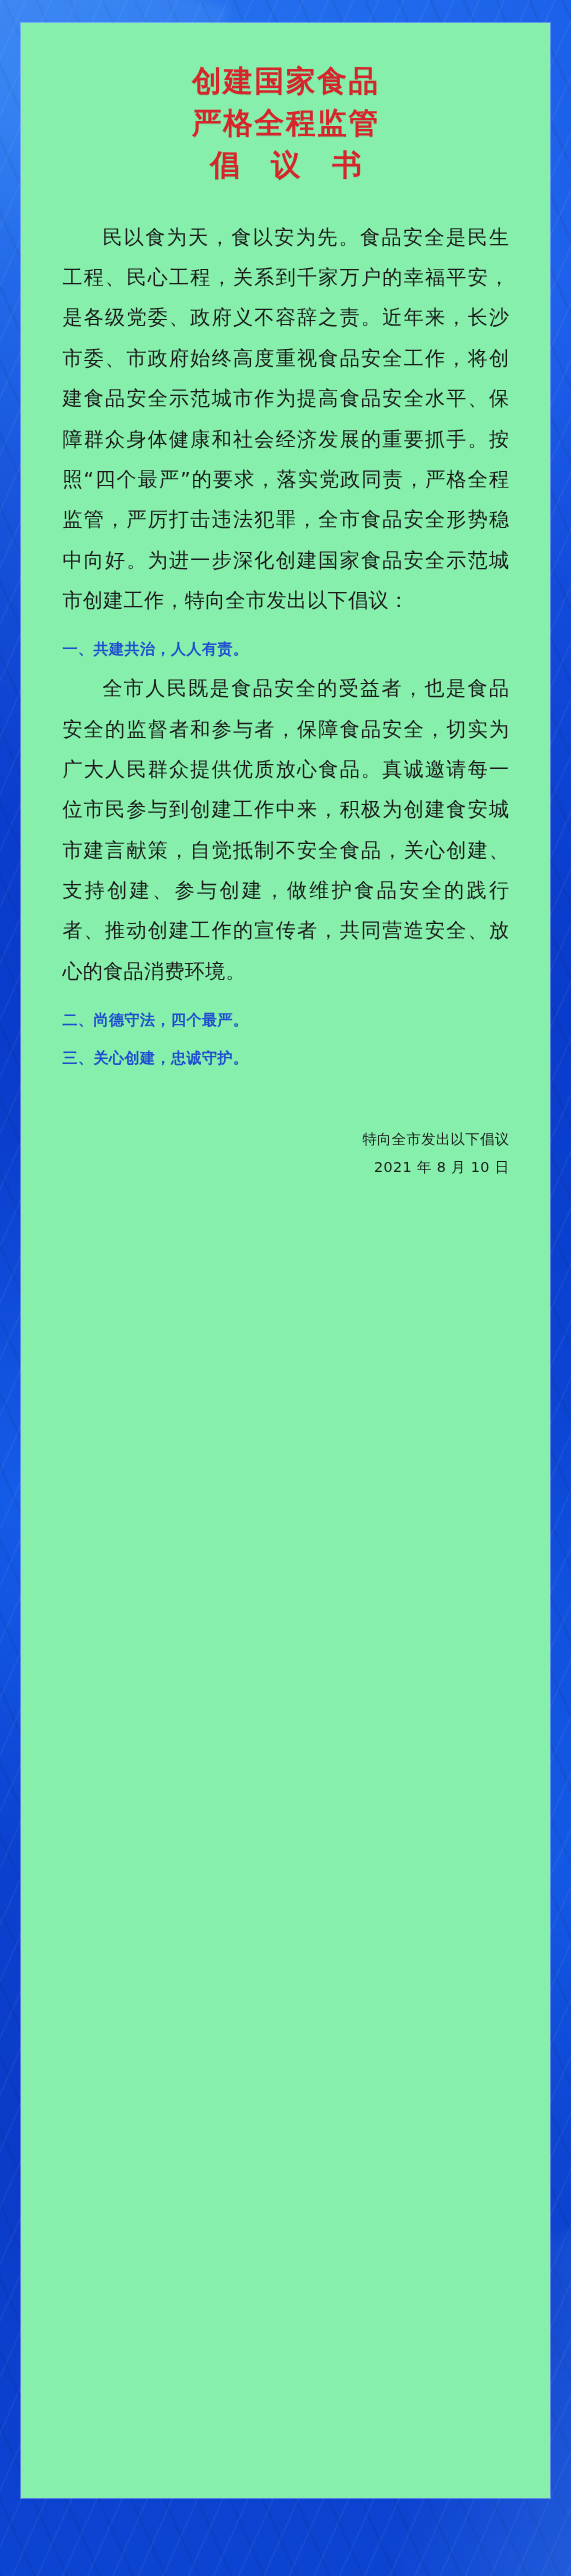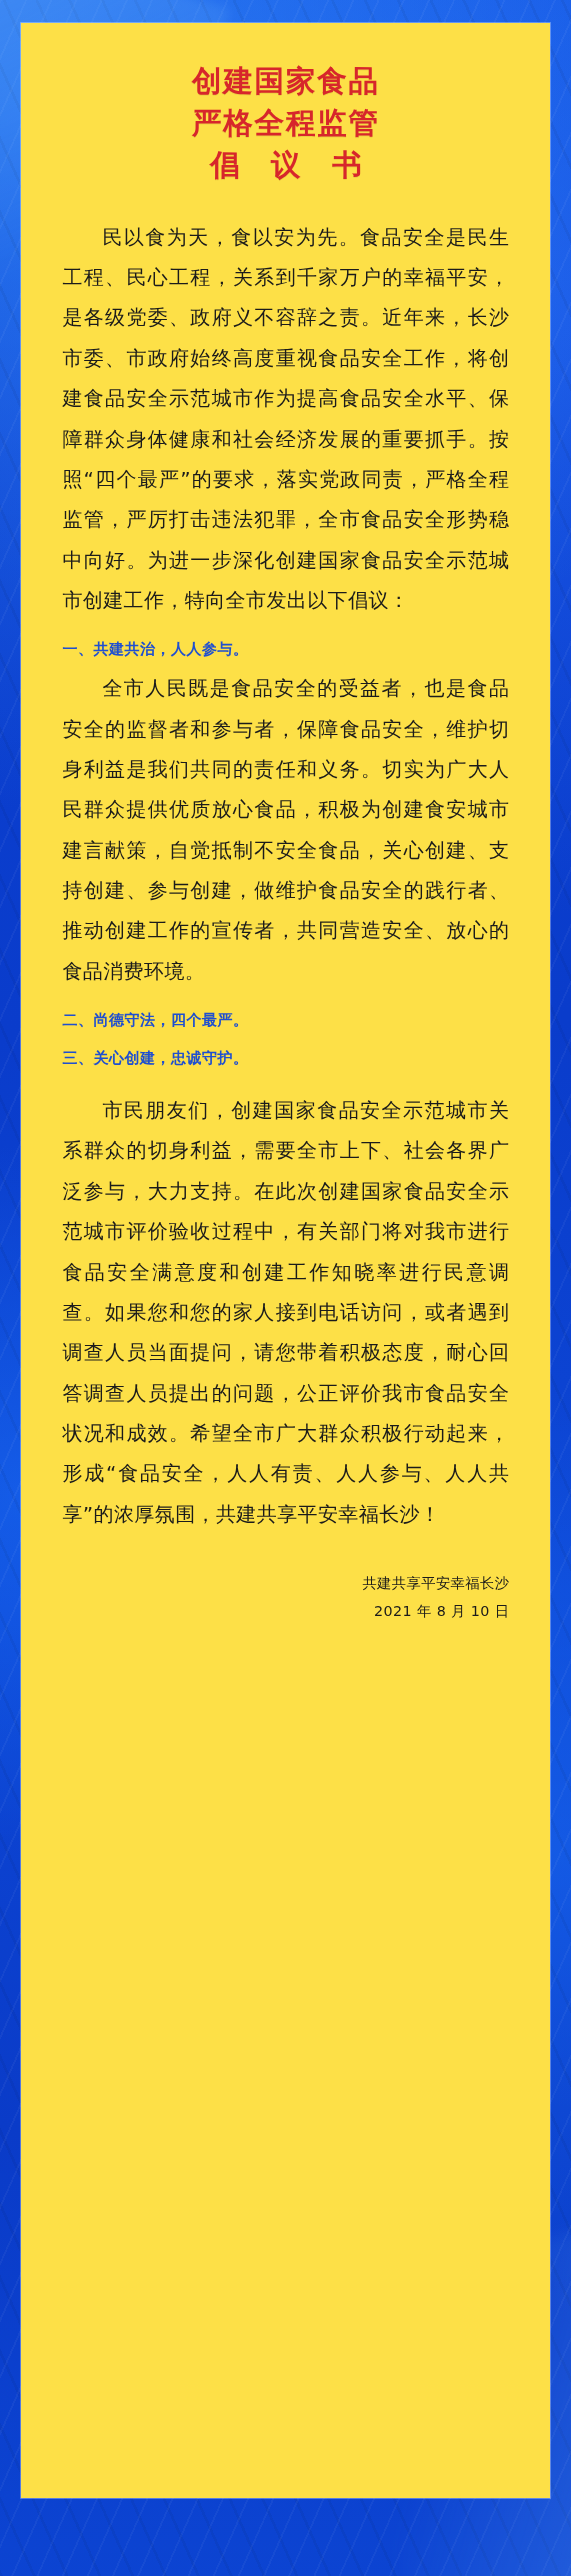--- a/index.html
+++ b/index.html
@@ -53,21 +53,21 @@
     transform: rotate(-14deg);
     filter: blur(7.1px);
   }
 
   .card {
     position: absolute;
     left: 21.4px;
     top: 23px;
     width: 529px;
     min-height: 2475px;
-    background: #fde047;
+    background: #86efac;
     box-shadow: 0 0 0 0.9px rgba(255,255,255,0.35);
   }
   .card-inner {
     padding: 38px 41px 36px 41px;
   }
 
   .title-block {
     text-align: center;
     margin-bottom: 30px;
   }
@@ -128,31 +128,30 @@
   <div class="card-inner">
 
     <div class="title-block">
       <div class="title-line t1">创建国家食品</div>
       <div class="title-line t2">严格全程监管</div>
       <div class="title-line t3">倡 议 书</div>
     </div>
 
     <p class="body">民以食为天，食以安为先。食品安全是民生工程、民心工程，关系到千家万户的幸福平安，是各级党委、政府义不容辞之责。近年来，长沙市委、市政府始终高度重视食品安全工作，将创建食品安全示范城市作为提高食品安全水平、保障群众身体健康和社会经济发展的重要抓手。按照“四个最严”的要求，落实党政同责，严格全程监管，严厉打击违法犯罪，全市食品安全形势稳中向好。为进一步深化创建国家食品安全示范城市创建工作，特向全市发出以下倡议：</p>
 
-    <p class="section-head">一、共建共治，人人参与。</p>
-    <p class="body">全市人民既是食品安全的受益者，也是食品安全的监督者和参与者，保障食品安全，维护切身利益是我们共同的责任和义务。切实为广大人民群众提供优质放心食品，积极为创建食安城市建言献策，自觉抵制不安全食品，关心创建、支持创建、参与创建，做维护食品安全的践行者、推动创建工作的宣传者，共同营造安全、放心的食品消费环境。</p>
+    <p class="section-head">一、共建共治，人人有责。</p>
+    <p class="body">全市人民既是食品安全的受益者，也是食品安全的监督者和参与者，保障食品安全，切实为广大人民群众提供优质放心食品。真诚邀请每一位市民参与到创建工作中来，积极为创建食安城市建言献策，自觉抵制不安全食品，关心创建、支持创建、参与创建，做维护食品安全的践行者、推动创建工作的宣传者，共同营造安全、放心的食品消费环境。</p>
 
     <p class="section-head">二、尚德守法，四个最严。</p>
 
     <p class="section-head">三、关心创建，忠诚守护。</p>
 
     <div class="gap"></div>
 
-    <p class="body">市民朋友们，创建国家食品安全示范城市关系群众的切身利益，需要全市上下、社会各界广泛参与，大力支持。在此次创建国家食品安全示范城市评价验收过程中，有关部门将对我市进行食品安全满意度和创建工作知晓率进行民意调查。如果您和您的家人接到电话访问，或者遇到调查人员当面提问，请您带着积极态度，耐心回答调查人员提出的问题，公正评价我市食品安全状况和成效。希望全市广大群众积极行动起来，形成“食品安全，人人有责、人人参与、人人共享”的浓厚氛围，共建共享平安幸福长沙！</p>
 
     <div class="signature">
-      <div>共建共享平安幸福长沙</div>
+      <div>特向全市发出以下倡议</div>
       <div>2021 年 8 月 10 日</div>
     </div>
 
   </div>
 </div>
 
 
 </body></html>

